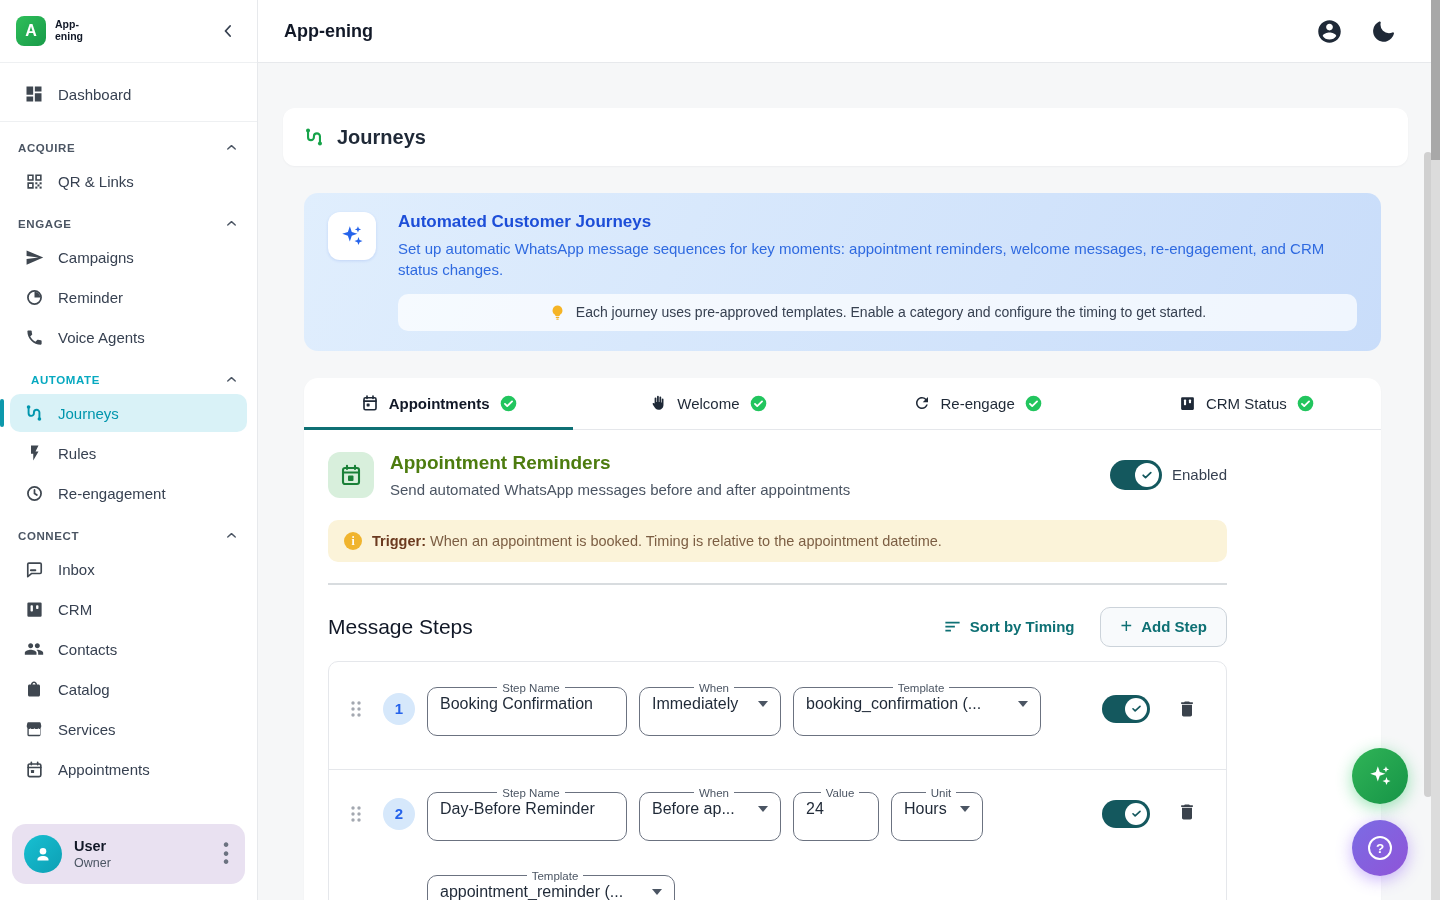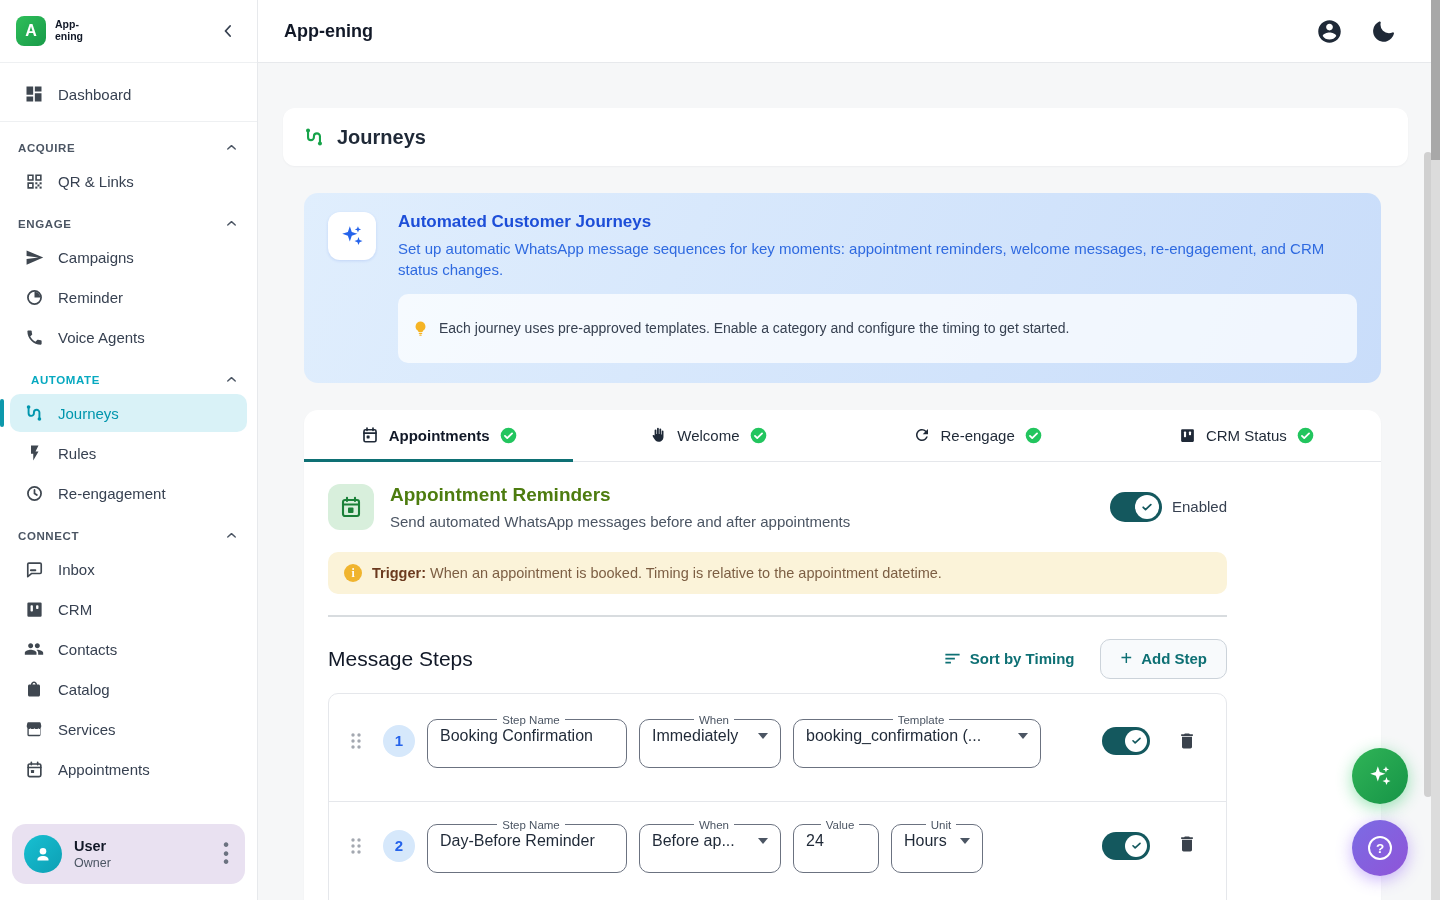--- a/index.html
+++ b/index.html
@@ -56,22 +56,22 @@
 
   .inner { margin:27px 27px 0 21px; }
 
   .banner { border-radius:14px; background:linear-gradient(115deg,#e0eefd 0%,#c9ddfa 100%);
     padding:19px 24px 20px; display:flex; gap:22px; }
   .spark-tile { width:48px; height:48px; border-radius:12px; background:#fff; color:#2563eb; flex:none;
     display:flex; align-items:center; justify-content:center; box-shadow:0 1px 3px rgba(29,78,216,.15); }
   .banner-col { flex:1; min-width:0; }
   .banner-title { font-size:17px; font-weight:700; color:#1d4ed8; margin-bottom:6px; }
   .banner-desc { font-size:15px; color:#2f6ae0; line-height:1.42; max-width:965px; }
-  .banner-tip { margin-top:13px; background:rgba(255,255,255,.72); border-radius:10px; padding:26px 14px;
-    display:flex; align-items:center; gap:10px; font-size:14px; color:#374151; }
+  .banner-tip { margin-top:13px; background:rgba(255,255,255,.72); border-radius:10px; padding:10px 14px;
+    display:flex; align-items:center; gap:10px; font-size:14px; color:#374151;justify-content:center; }
   .bulb { display:flex; flex:none; }
 
   .tabs-card { margin-top:27px; background:#fff; border-radius:14px; height:600px; box-shadow:0 1px 2px rgba(16,24,40,.04); }
   .tabbar { height:52px; border-bottom:1px solid #e5e7eb; display:flex; }
   .tab { flex:1; display:flex; align-items:center; justify-content:center; gap:10px; font-size:15px; font-weight:500;
     color:#1f2937; position:relative; cursor:pointer; }
   .tab .ticon { display:flex; color:#1f2937; }
   .tab.active { font-weight:700; color:#111827; }
   .tab.active::after { content:""; position:absolute; left:0; right:0; bottom:-1px; height:3px; background:#0e7074; }
   .badge { display:flex; }

